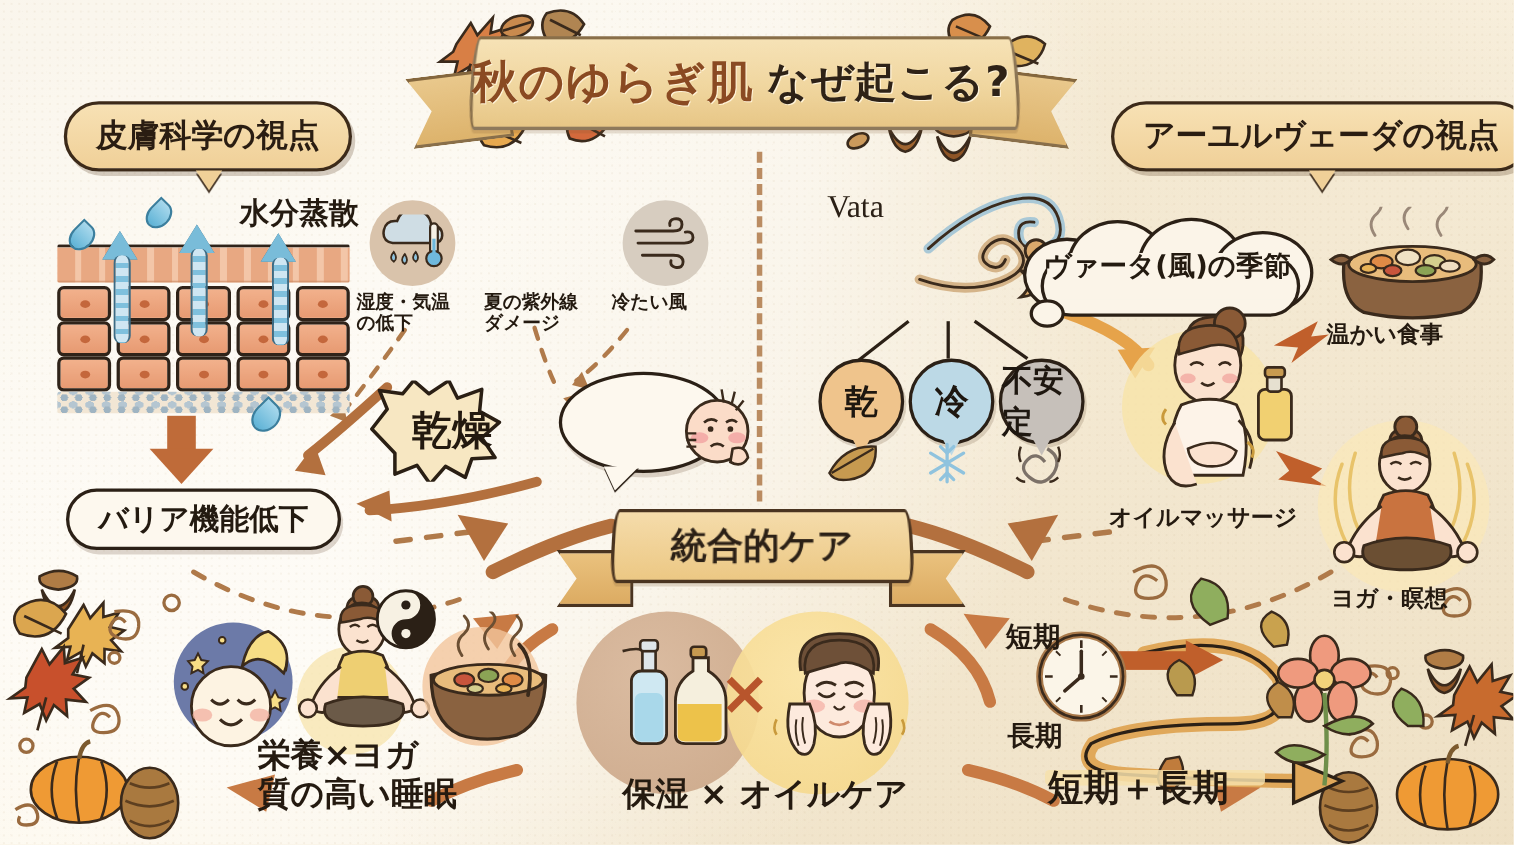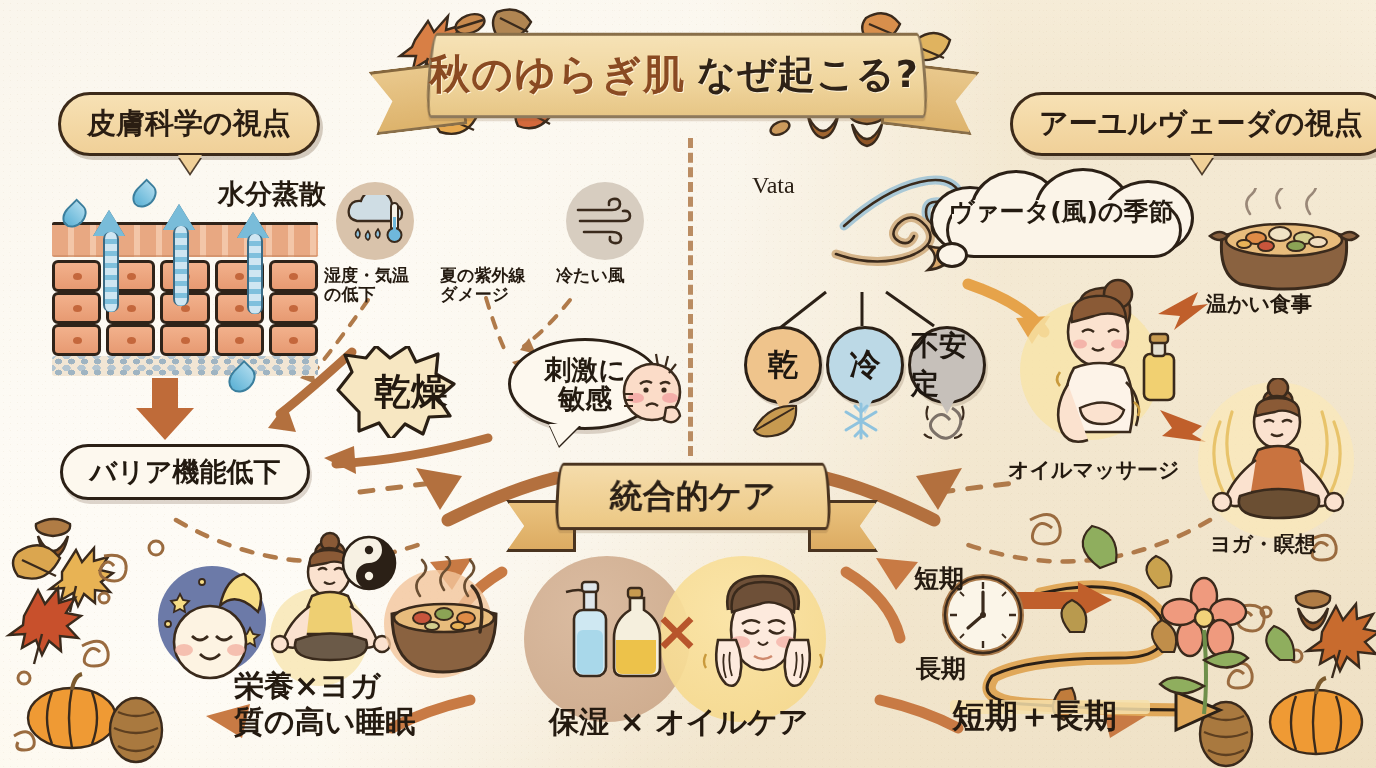--- a/index.html
+++ b/index.html
@@ -108,21 +108,21 @@
   .bub{position:absolute;background:#fdf8ee;border:3px solid #2b2016;border-radius:34px;
     display:flex;align-items:center;justify-content:center;text-align:center;
     box-shadow:2px 4px 0 rgba(90,62,35,.2);color:#231a10;}
   #bub-barrier{left:60px;top:444px;width:244px;height:50px;font-size:27px;}
   #bub-sensitive{left:508px;top:338px;width:148px;height:86px;font-size:27px;line-height:1.08;border-radius:50%;}
   #bub-sensitive .tail{position:absolute;left:38px;bottom:-19px;width:0;height:0;
     border-left:10px solid transparent;border-right:22px solid transparent;border-top:22px solid #fdf8ee;
     filter:drop-shadow(0 2px 0 #2b2016);}
 
   
-  #cloud{left:930px;top:168px;width:262px;height:86px;}
+  #cloud{left:930px;top:198px;width:262px;height:86px;}
   .cl{position:absolute;background:#fbf4e8;border:3px solid #2b2016;border-radius:50%;}
   #cloud-text{position:absolute;inset:0;display:flex;align-items:center;justify-content:center;
     font-size:25px;color:#231a10;z-index:4;}
 
   
   .qcirc{position:absolute;width:72px;height:72px;border-radius:50%;border:3px solid #2b2016;
     display:flex;align-items:center;justify-content:center;color:#1e1710;
     box-shadow:2px 3px 0 rgba(90,62,35,.18);}
   .qtip{position:absolute;left:50%;margin-left:-8px;bottom:-13px;width:0;height:0;
     border-left:8px solid transparent;border-right:8px solid transparent;border-top:15px solid currentColor;}
@@ -458,44 +458,40 @@
   </div>
 
   <div class="abs" id="burst">
     <svg width="150" height="92" viewBox="0 0 150 92" style="position:absolute;inset:0;">
       <path d="M2 44 l14 -18 l-7 -17 l21 3 l10 -12 l14 12 l18 -12 l8 16 l22 -8 l-2 20 l18 10 l-16 14 l12 18 l-21 1 l-6 17 l-18 -10 l-14 16 l-12 -17 l-20 8 l0 -19 z" fill="#f7e7c2" stroke="#2a1f14" stroke-width="3.2" stroke-linejoin="round"></path>
     </svg>
     <div id="burst-text" class="jp">乾燥</div>
   </div>
 
   <div class="bub jp" id="bub-sensitive">
-    <div>
-      <span>刺激に</span><br>
-      <span>敏感</span>
-    </div>
     <div class="tail"></div>
   </div>
 
   <svg class="abs" style="left:612px;top:350px;width:78px;height:78px;" viewBox="0 0 78 78">
     <circle cx="40" cy="42" r="28" fill="#fbdcc8" stroke="#3a2a1c" stroke-width="2.6"></circle>
     <path d="M28 34 q6 -5 12 -1" stroke="#3a2a1c" stroke-width="2.4" fill="none"></path>
     <path d="M48 34 q6 -4 10 0" stroke="#3a2a1c" stroke-width="2.4" fill="none"></path>
     <circle cx="34" cy="40" r="2.6" fill="#3a2a1c"></circle>
     <circle cx="52" cy="40" r="2.6" fill="#3a2a1c"></circle>
     <ellipse cx="24" cy="48" rx="8" ry="5" fill="#f19f9f" opacity=".75"></ellipse>
     <ellipse cx="58" cy="48" rx="8" ry="5" fill="#f19f9f" opacity=".75"></ellipse>
     <path d="M34 56 q6 -5 12 0" stroke="#3a2a1c" stroke-width="2.4" fill="none"></path>
     <g stroke="#3a2a1c" stroke-width="2.2" fill="none">
       <path d="M12 44 h9 M12 50 h9 M12 56 h9"></path>
       <path d="M44 4 l2 12 M56 6 l-3 12 M64 14 l-7 9"></path>
     </g>
     <path d="M54 58 q12 -4 14 8 q-6 10 -16 4z" fill="#fbdcc8" stroke="#3a2a1c" stroke-width="2.4"></path>
   </svg>
 
-  <div class="abs txt" style="left:752px;top:172px;font-size:24px;color:#2b2016;font-family:'Liberation Serif',serif;">Vata</div>
+  <div class="abs txt" style="left:752px;top:172px;font-size:29px;color:#2b2016;font-family:'Liberation Serif',serif;">Vata</div>
   <svg class="abs" style="left:830px;top:164px;width:160px;height:120px;" viewBox="0 0 160 120">
     <g fill="none" stroke="#3a2a1c" stroke-width="2.6" stroke-linecap="round">
       <path d="M14 62 q40 -36 76 -44 q34 -8 42 16 q8 24 -16 28 q-20 2 -20 -14 q0 -12 14 -10" stroke="#a9c8d6" stroke-width="9"></path>
       <path d="M14 62 q40 -36 76 -44 q34 -8 42 16 q8 24 -16 28 q-20 2 -20 -14 q0 -12 14 -10"></path>
       <path d="M6 90 q40 14 74 2 q30 -12 16 -30 q-14 -16 -28 -2 q-10 12 2 18 q10 4 14 -6" stroke="#d5b489" stroke-width="9"></path>
       <path d="M6 90 q40 14 74 2 q30 -12 16 -30 q-14 -16 -28 -2 q-10 12 2 18 q10 4 14 -6"></path>
       <path d="M98 82 q22 6 36 -6 q-12 28 -36 30 q14 -12 0 -24z" fill="#dba96c"></path>
     </g>
     <circle cx="112" cy="64" r="10" fill="#dba96c" stroke="#3a2a1c" stroke-width="2.6"></circle>
   </svg>
@@ -703,21 +699,21 @@
     <path d="M56 88 q9 6 18 0" stroke="#cf8a6d" stroke-width="2.6" fill="none"></path>
     <path d="M20 72 q-6 30 8 44 q10 6 14 -8 q4 -18 -4 -36z" fill="#fdeadd" stroke="#3a2a1c" stroke-width="2.6"></path>
     <path d="M110 72 q6 30 -8 44 q-10 6 -14 -8 q-4 -18 4 -36z" fill="#fdeadd" stroke="#3a2a1c" stroke-width="2.6"></path>
     <g stroke="#3a2a1c" stroke-width="1.8" fill="none">
       <path d="M26 86 q-2 12 2 24 M32 84 q-2 12 2 24 M104 86 q2 12 -2 24 M98 84 q2 12 -2 24"></path>
     </g>
     <g stroke="#c99a3c" stroke-width="2.4" fill="none">
       <path d="M8 86 q-4 8 0 14 M122 86 q4 8 0 14"></path>
     </g>
   </svg>
-  <div class="abs txt jp" style="left:549px;top:702px;font-size:30px;">保湿 × オイルケア</div>
+  <div class="abs txt jp" style="left:566px;top:702px;font-size:30px;">保湿 × オイルケア</div>
 
   <svg class="abs" style="left:940px;top:572px;width:86px;height:86px;" viewBox="0 0 86 86">
     <circle cx="43" cy="43" r="38" fill="#fbf5e8" stroke="#a9794a" stroke-width="6"></circle>
     <circle cx="43" cy="43" r="38" fill="none" stroke="#3a2a1c" stroke-width="2.4"></circle>
     <g stroke="#3a2a1c" stroke-width="2.4">
       <path d="M43 10 v7 M43 69 v7 M10 43 h7 M69 43 h7"></path>
       <path d="M66 20 l-4 4 M20 66 l4 -4 M66 66 l-4 -4 M20 20 l4 4" stroke-width="1.8"></path>
     </g>
     <path d="M43 43 L43 20" stroke="#3a2a1c" stroke-width="3.2" stroke-linecap="round"></path>
     <path d="M43 43 L28 56" stroke="#3a2a1c" stroke-width="3.2" stroke-linecap="round"></path>

